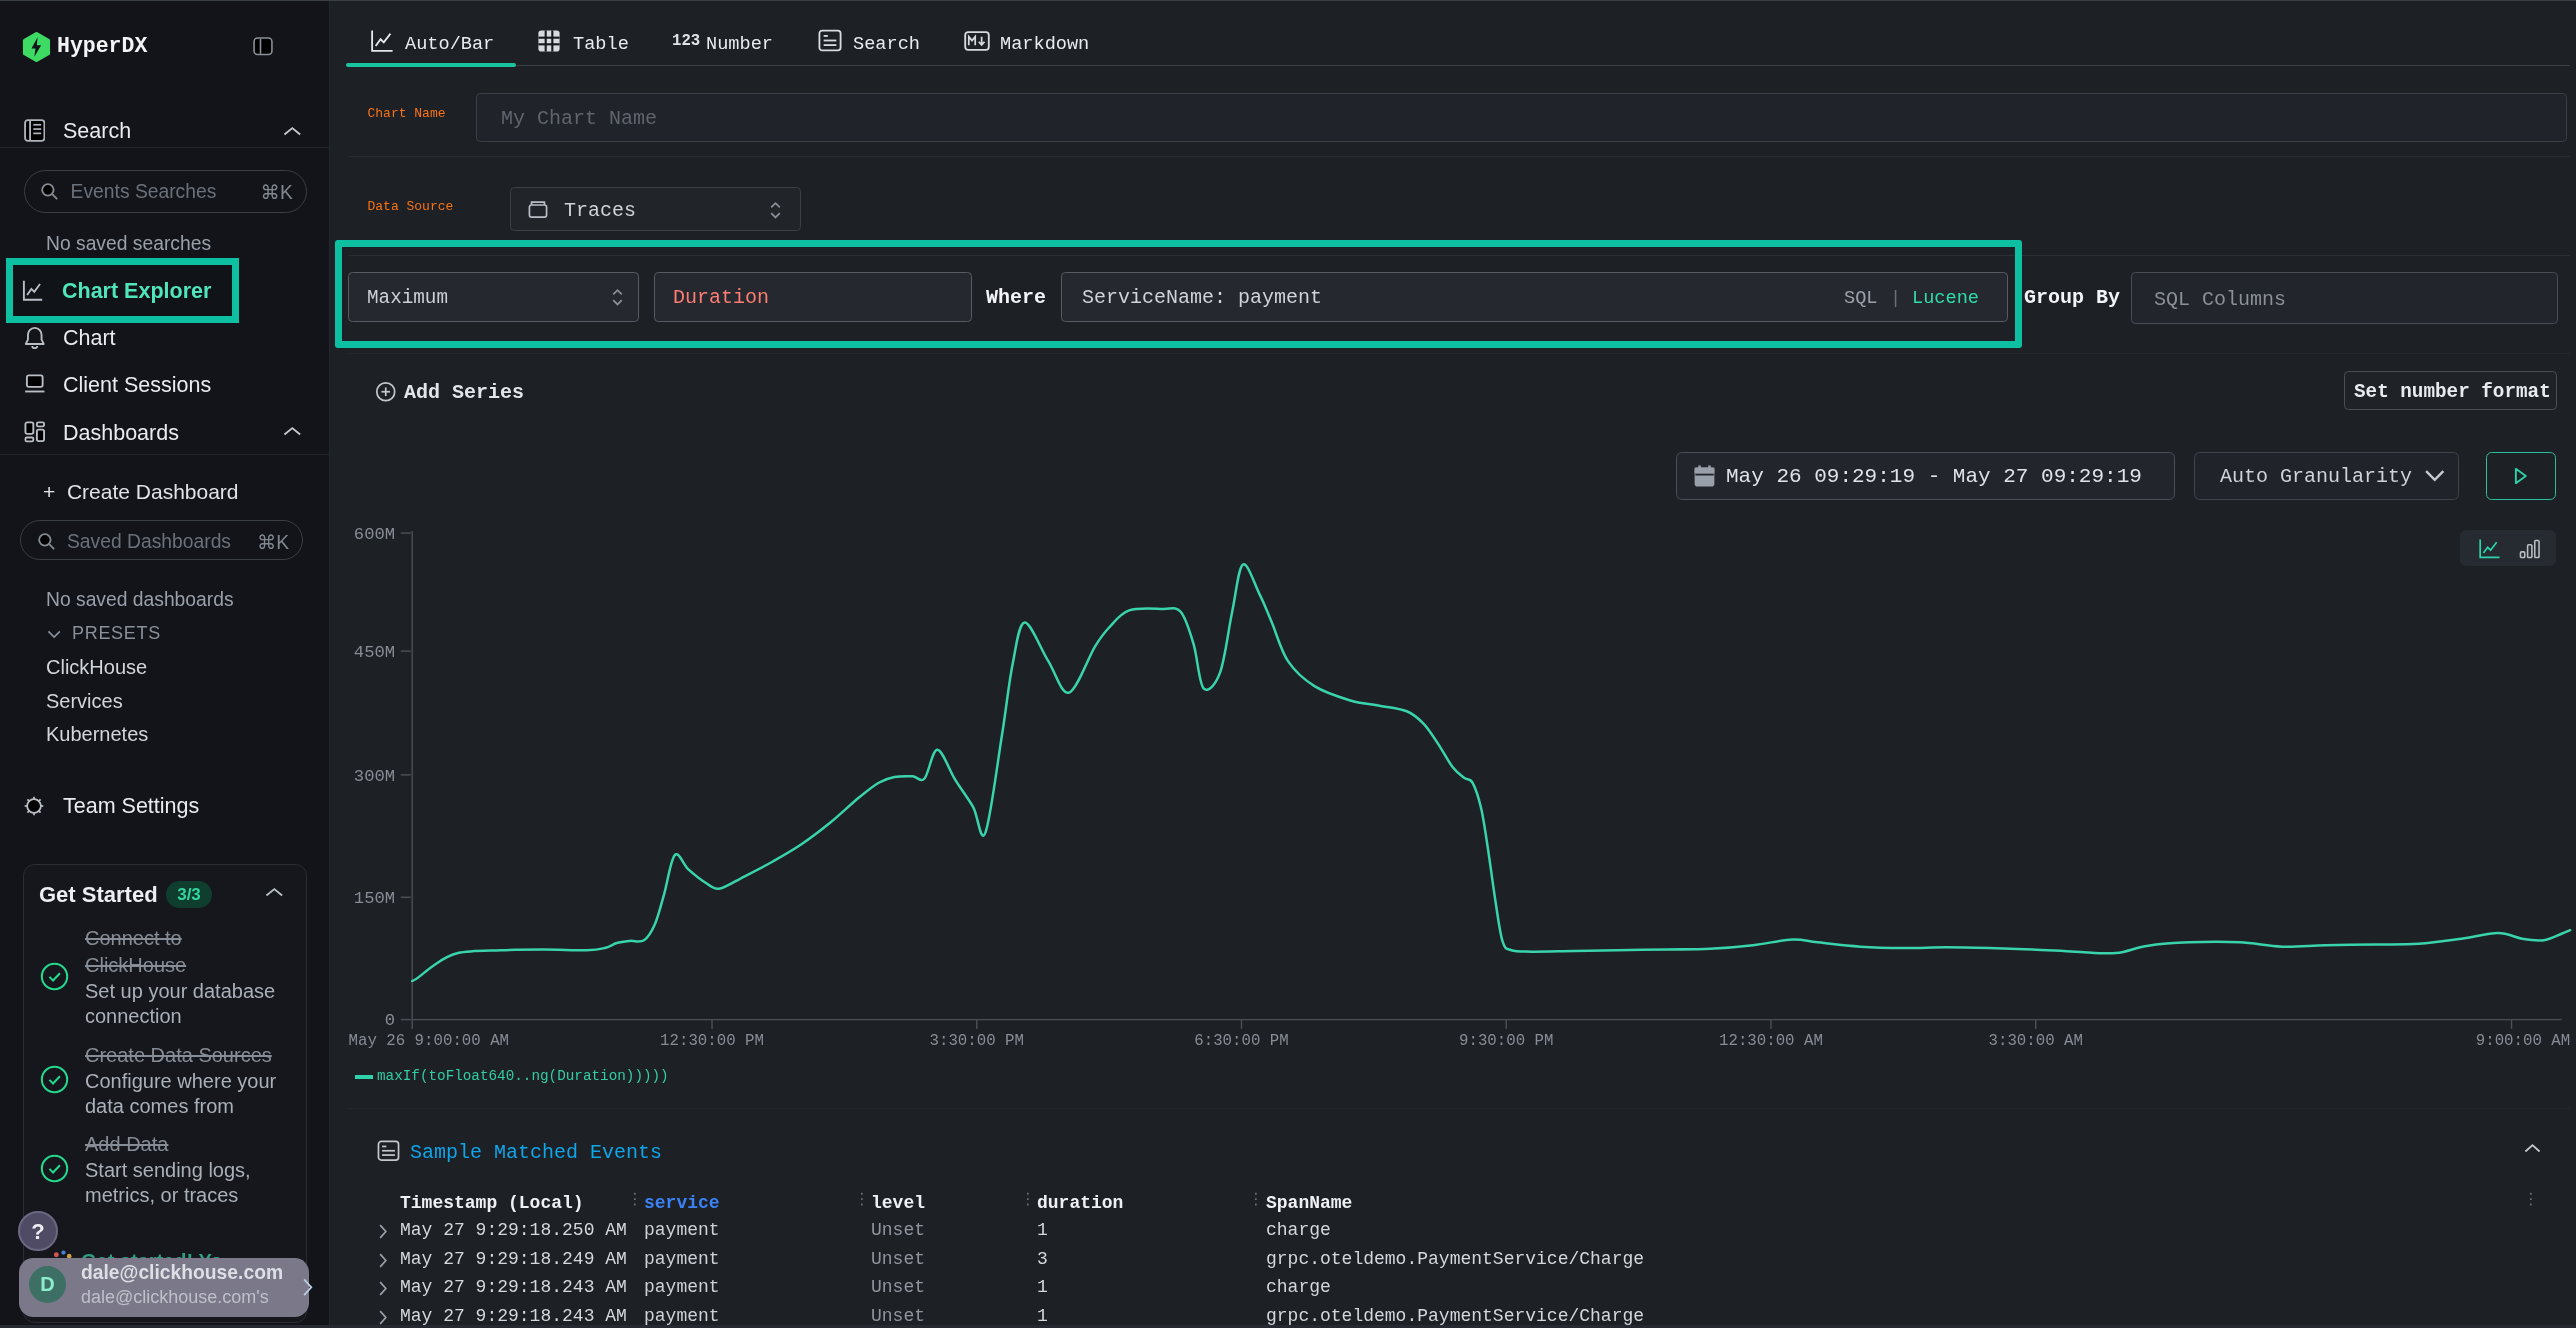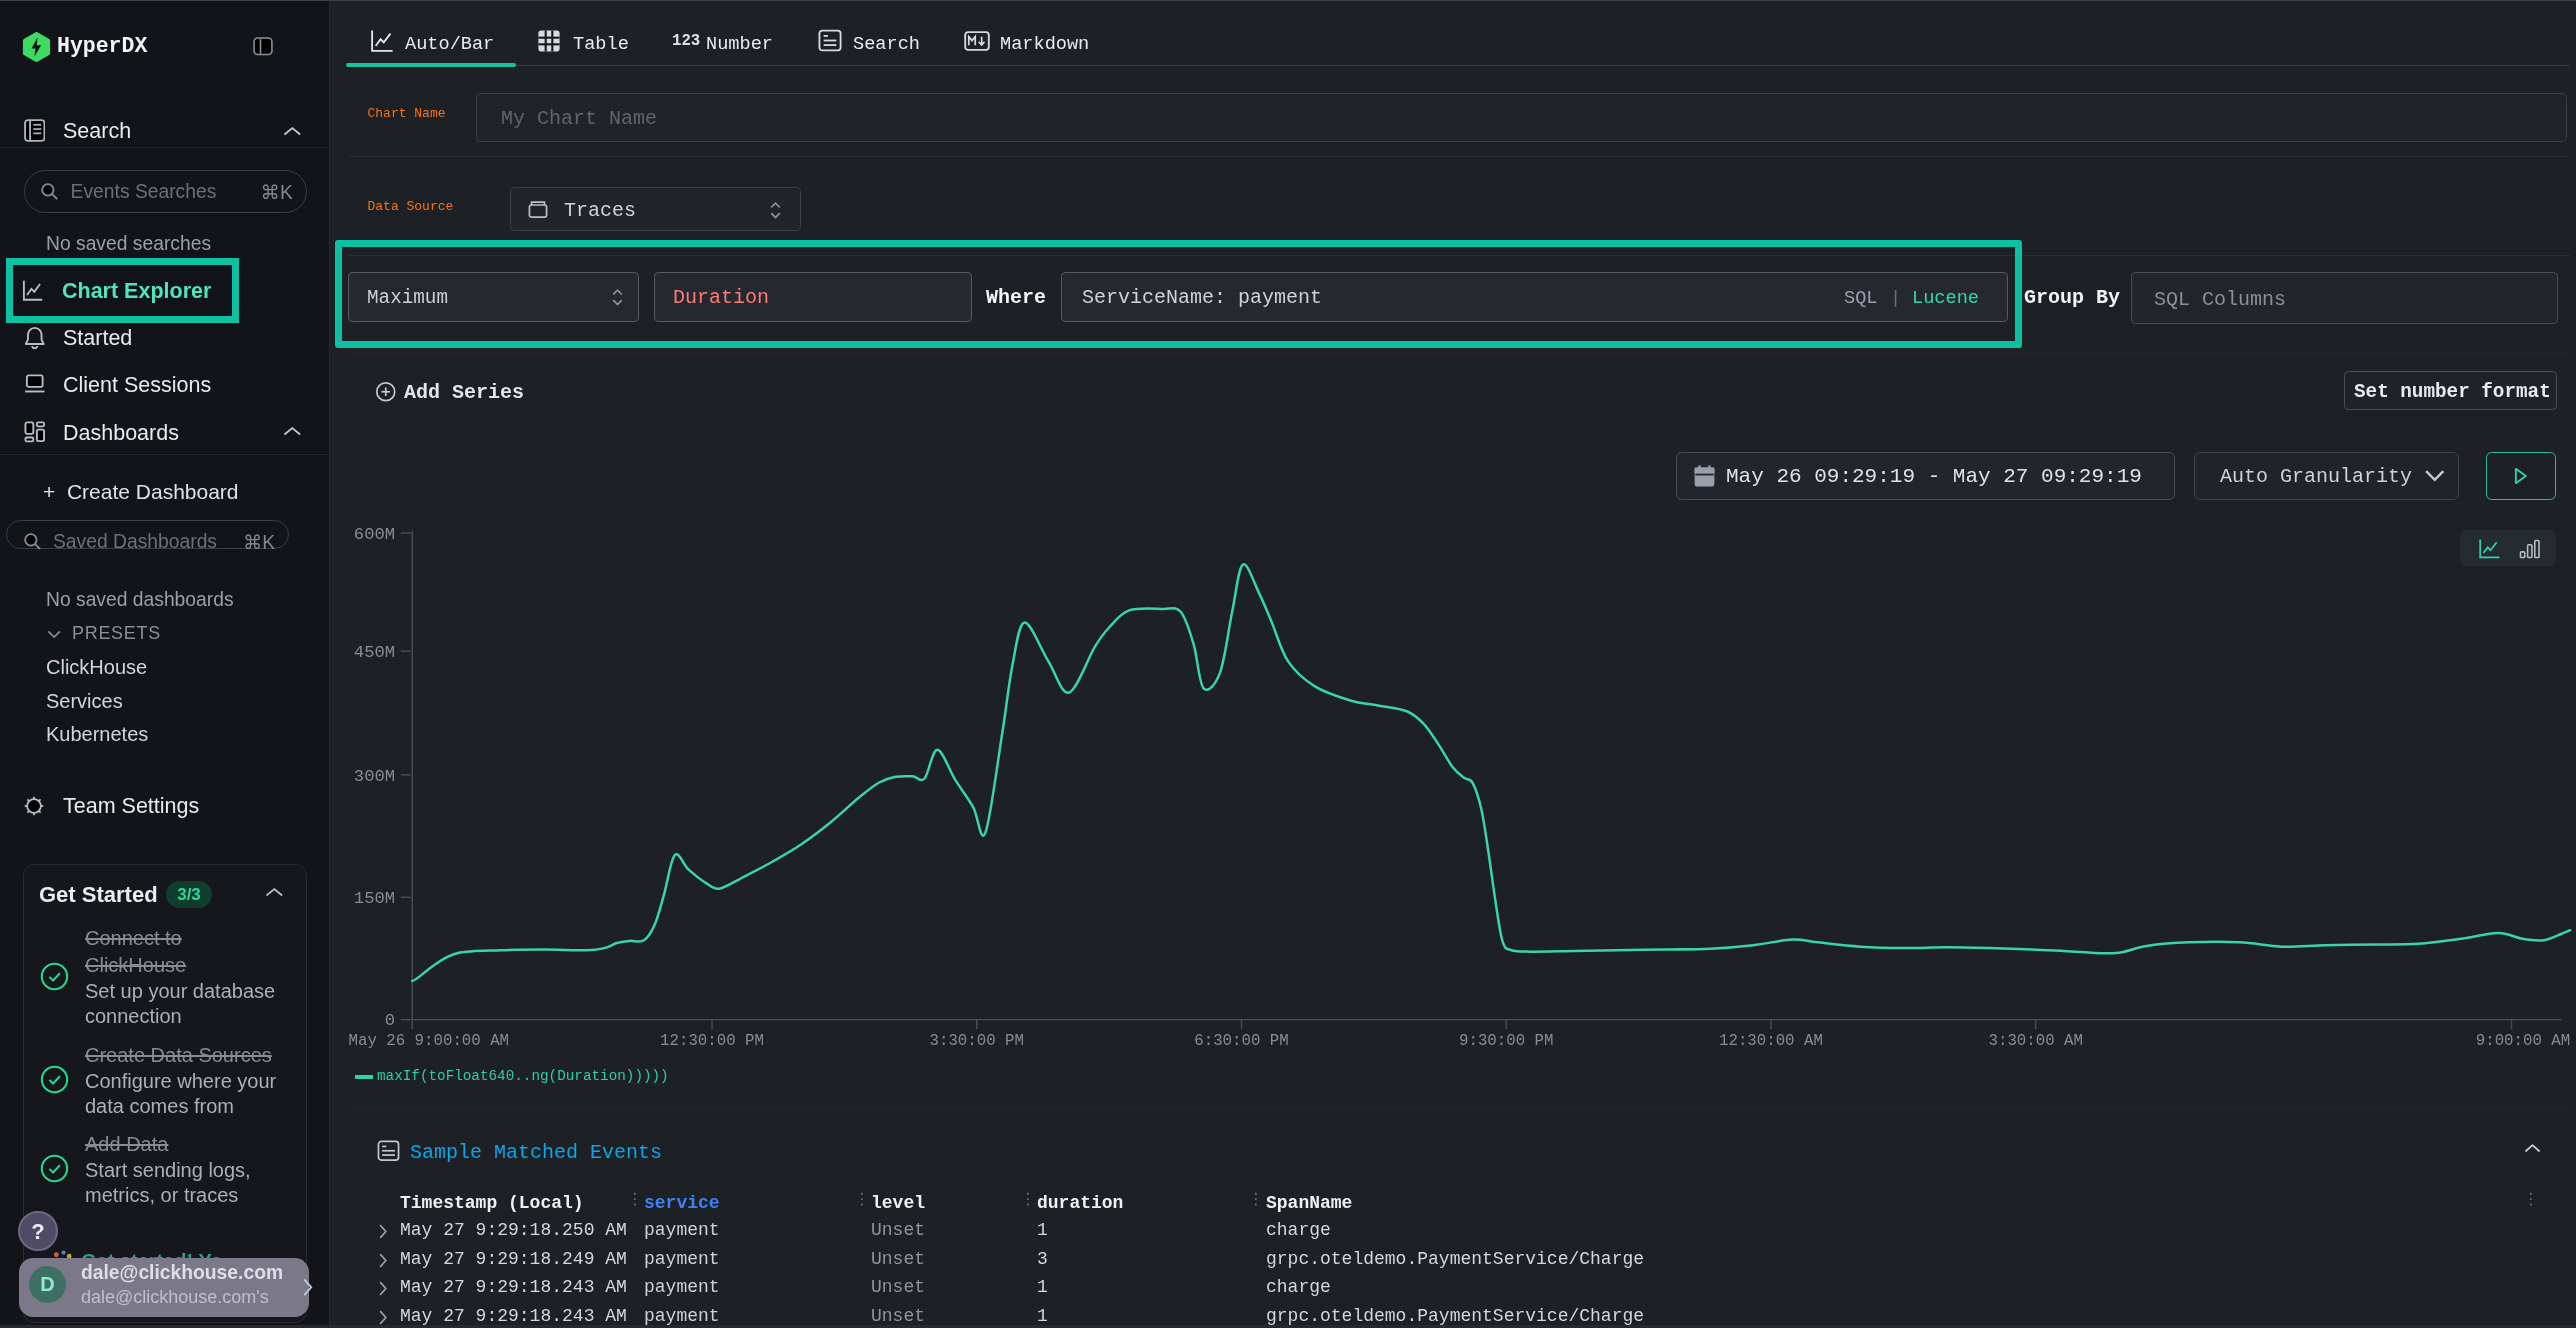--- a/index.html
+++ b/index.html
@@ -64,21 +64,21 @@
   <svg class="abs" style="left:22px;top:280px;" width="21" height="21.5" viewBox="0 0 29 30">
     <path d="M2.5 1 L2.5 27.5 L28 27.5" stroke="#b9bec6" stroke-width="2.6" fill="none"></path>
     <path d="M7 21 L13 12.5 L17 16.5 L25 5.5" stroke="#b9bec6" stroke-width="2.6" fill="none"></path>
   </svg>
   <div class="abs navtext" style="left:62px;top:279px;font-weight:bold;color:#50e6bb;">Chart Explorer</div>
 
   <svg class="abs" style="left:23.6px;top:326px;" width="21.5" height="23" viewBox="0 0 30 32">
     <path d="M15 2.5 C9 2.5 5.5 7.5 5.5 12.5 L5.5 19 L2.5 25 L27.5 25 L24.5 19 L24.5 12.5 C24.5 7.5 21 2.5 15 2.5 Z" stroke="#b9bec6" stroke-width="2.6" fill="none" stroke-linejoin="round"></path>
     <path d="M11.5 28 a3.5 3 0 0 0 7 0" stroke="#b9bec6" stroke-width="2.6" fill="none"></path>
   </svg>
-  <div class="abs navtext" style="left:63px;top:326px;">Started</div>
+  <div class="abs navtext" style="left:63px;top:326px;">Chart</div>
 
   <svg class="abs" style="left:23.6px;top:374px;" width="21.5" height="20" viewBox="0 0 30 28">
     <rect x="4" y="2" width="22" height="16" rx="2.5" stroke="#b9bec6" stroke-width="2.6"></rect>
     <path d="M1.5 24.5 L28.5 24.5" stroke="#b9bec6" stroke-width="2.6"></path>
   </svg>
   <div class="abs navtext" style="left:63px;top:373px;">Client Sessions</div>
 
   <svg class="abs" style="left:23.6px;top:421px;" width="21.5" height="21.5" viewBox="0 0 30 30">
     <rect x="2" y="2" width="11" height="16" rx="2.5" stroke="#b9bec6" stroke-width="2.6"></rect>
     <rect x="2" y="23" width="11" height="5.5" rx="2" stroke="#b9bec6" stroke-width="2.6"></rect>
@@ -86,21 +86,21 @@
     <rect x="18" y="12" width="10" height="16" rx="2.5" stroke="#b9bec6" stroke-width="2.6"></rect>
   </svg>
   <div class="abs navtext" style="left:63px;top:421px;">Dashboards</div>
   <svg class="abs" style="left:283px;top:426px;" width="18.6" height="10" viewBox="0 0 26 14">
     <path d="M2 12 L13 3 L24 12" stroke="#c6cad0" stroke-width="2.6" fill="none"></path>
   </svg>
   <div class="sep" style="top:454px;"></div>
 
   <div class="abs navtext" style="left:43px;top:480px;color:#dfe2e7;font-size:21px;">+&nbsp;&nbsp;Create Dashboard</div>
 
-  <div class="abs" style="left:6px;top:520px;width:283px;height:29px;border:1.4px solid #3a3e45;border-radius:21.5px;">
+  <div class="abs" style="left:20px;top:520px;width:283px;height:40px;border:1.4px solid #3a3e45;border-radius:21.5px;">
     <svg class="abs" style="left:15.7px;top:11.4px;" width="18.6" height="18.6" viewBox="0 0 26 26">
       <circle cx="11" cy="11" r="8" stroke="#858b94" stroke-width="2.6"></circle>
       <line x1="17" y1="17" x2="24" y2="24" stroke="#858b94" stroke-width="2.6"></line>
     </svg>
     <div class="abs dimtext" style="left:46px;top:10px;color:#6b717b;">Saved Dashboards</div>
     <div class="abs dimtext" style="left:236px;top:10px;color:#81878f;">⌘K</div>
   </div>
   <div class="abs dimtext" style="left:46px;top:589px;">No saved dashboards</div>
 
   <svg class="abs" style="left:47px;top:630px;" width="14.3" height="8.6" viewBox="0 0 20 12">

